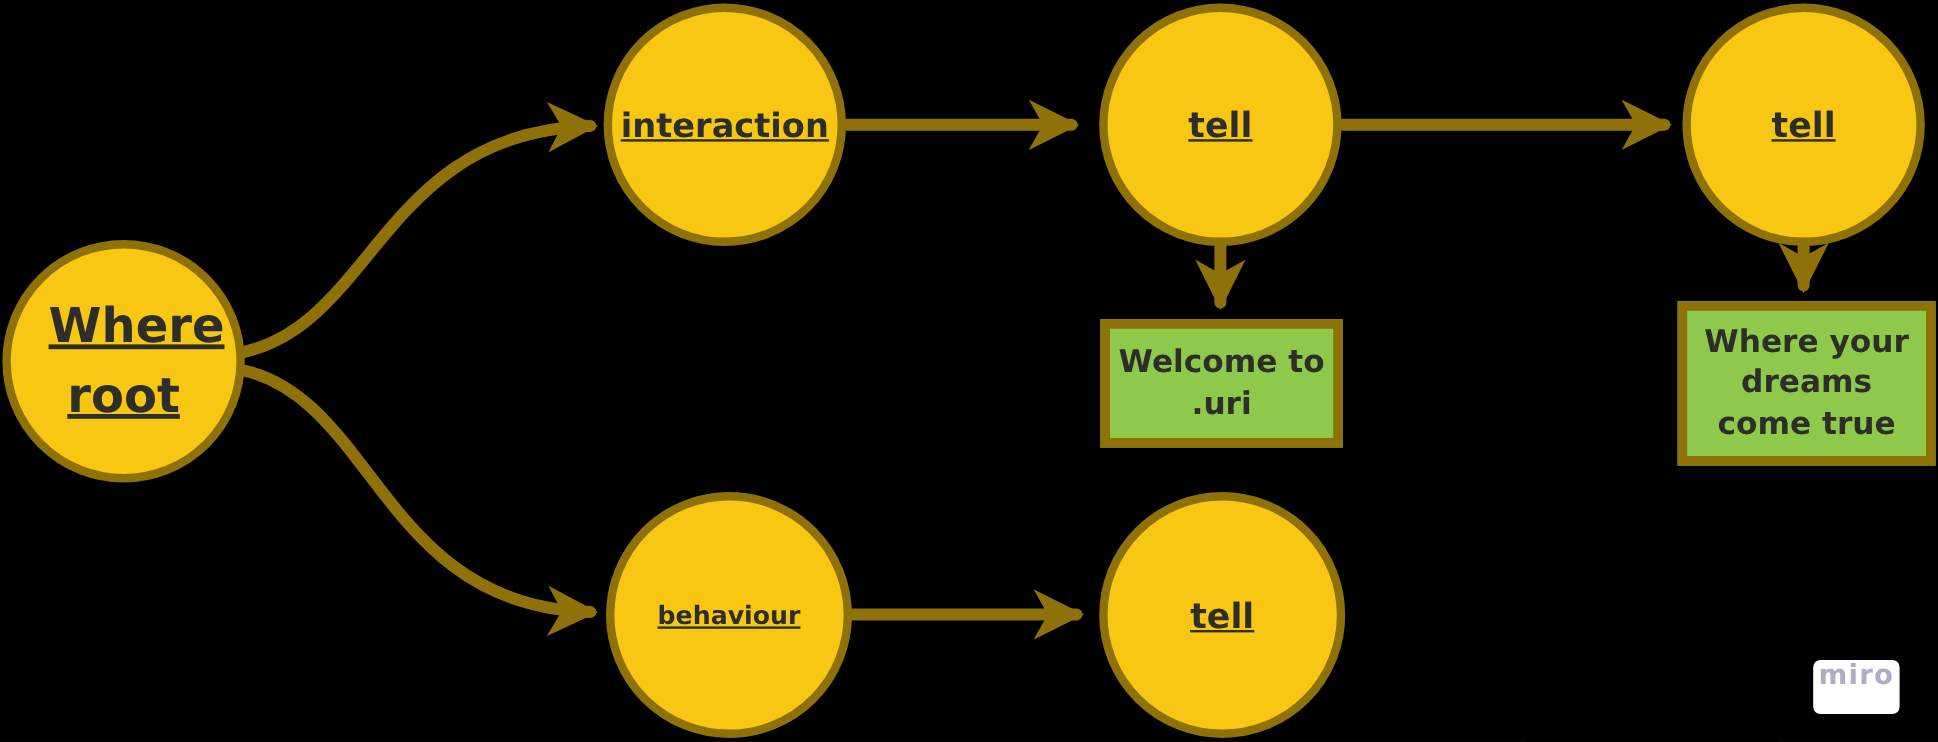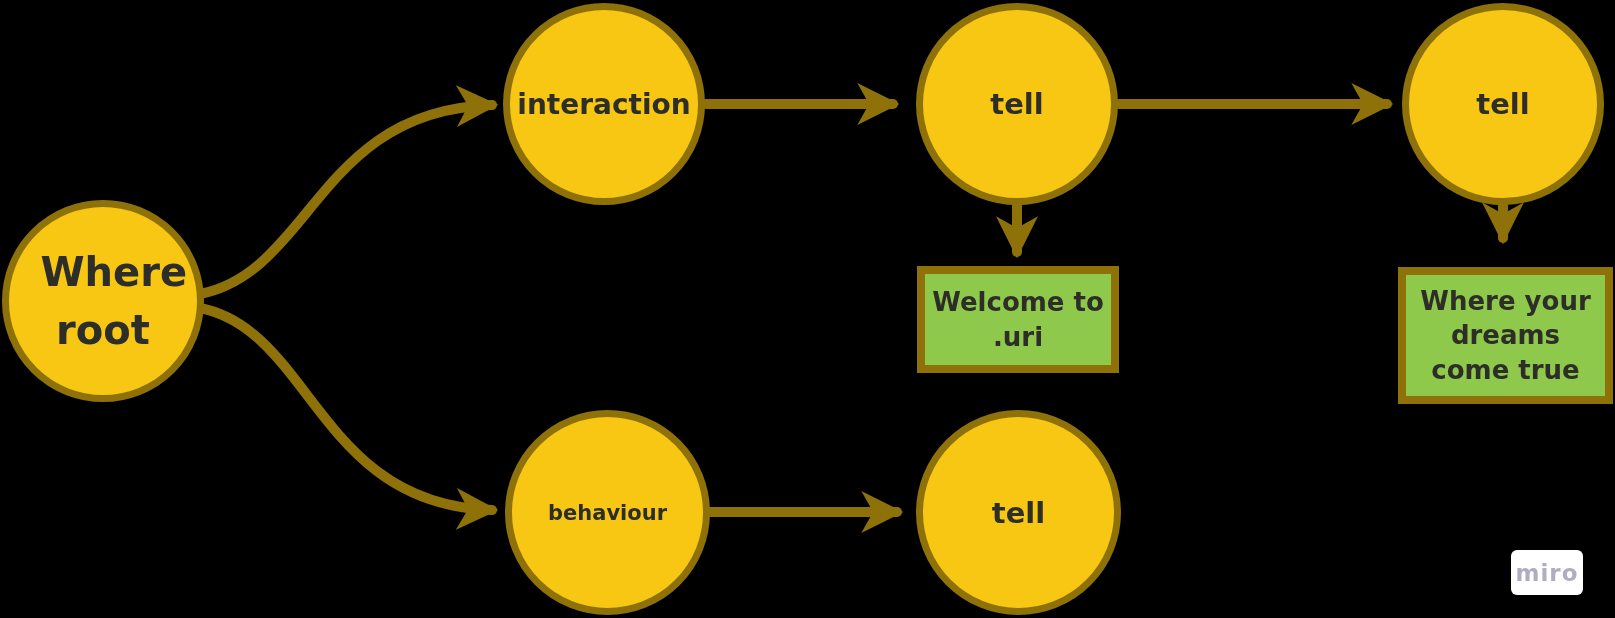--- a/index.html
+++ b/index.html
@@ -26,46 +26,46 @@
   .node{
     position:absolute;
     background:var(--yellow);
     border:7px solid var(--olive);
     border-radius:50%;
     display:flex;align-items:center;justify-content:center;
     text-align:center;
     color:var(--ink);
     font-weight:bold;
   }
-  .node .label{display:block;}
+  .node .label{display:block;text-decoration:underline;}
   .node-tree-root{left:2px;top:200px;width:202px;height:202px;font-size:40px;line-height:1.45;}
   .node-tree-root .label{max-width:125px;}
   .node-interaction{left:503px;top:3px;width:202px;height:202px;font-size:28px;}
   .node-tell-top{left:916px;top:3px;width:202px;height:202px;font-size:29px;}
   .node-tell-right{left:1402px;top:3px;width:202px;height:202px;font-size:29px;}
   .node-behaviour{left:505px;top:410px;width:205px;height:205px;font-size:21px;}
   .node-tell-bottom{left:916px;top:410px;width:205px;height:205px;font-size:29px;}
   .note{
     position:absolute;
     background:var(--green);
     border:8px solid var(--olive);
     display:flex;align-items:center;justify-content:center;
     text-align:center;
     color:var(--ink);
     font-weight:bold;
     font-size:26px;line-height:1.32;
     padding:2px 6px;
   }
   .note-welcome{left:917px;top:266px;width:202px;height:107px;}
-  .note-dreams{left:1398px;top:251px;width:215px;height:137px;margin-top:16px;}
+  .note-dreams{left:1398px;top:251px;width:215px;height:137px;}
   .watermark{
     position:absolute;left:1511px;top:550px;width:72px;height:45px;
     background:var(--wm-bg);
     border-radius:6px;
-    display:flex;align-items:center;justify-content:center;
+    display:flex;align-items:flex-start;justify-content:center;
     color:var(--wm-text);
     font-size:23px;font-weight:bold;letter-spacing:1px;
   }
 </style>
 </head>
 <body>
 
 <div class="board">
 
   <svg class="connectors" viewBox="0 0 1615 618" xmlns="http://www.w3.org/2000/svg" aria-hidden="true">

